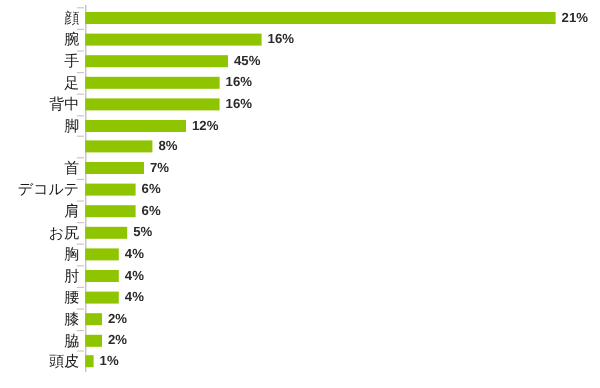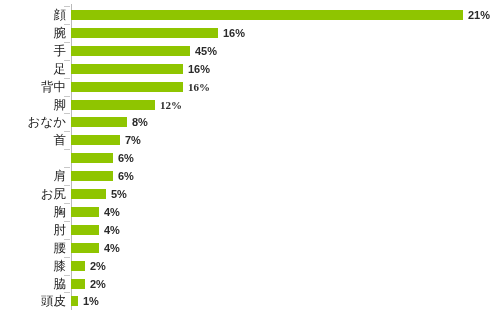--- a/index.html
+++ b/index.html
@@ -107,45 +107,45 @@
         <div class="tick" style="top: 0px;"></div>
         <div class="bar" style="width: 119px; background: rgb(143, 197, 0);"></div>
         <div class="val-label" style="left: 195px;">45%</div>
       </div>
       <div class="row" style="top: 59.7px;">
         <div class="cat-label">足</div>
         <div class="tick" style="top: 0px;"></div>
         <div class="bar" style="width: 112px; background: rgb(143, 197, 0);"></div>
         <div class="val-label" style="left: 188px;">16%</div>
       </div>
-      <div class="row" style="top: 77.6px; font-family: Liberation Serif, serif;">
+      <div class="row" style="top: 77.6px;">
         <div class="cat-label">背中</div>
         <div class="tick" style="top: 0px;"></div>
         <div class="bar" style="width: 112px; background: rgb(143, 197, 0);"></div>
         <div class="val-label" style="left: 188px;">16%</div>
       </div>
       <div class="row" style="top: 95.5px;">
         <div class="cat-label">脚</div>
         <div class="tick" style="top: 0px;"></div>
         <div class="bar" style="width: 84px; background: rgb(143, 197, 0);"></div>
-        <div class="val-label" style="left: 160px; font-family: Liberation Serif, serif;">12%</div>
+        <div class="val-label" style="left: 160px;">12%</div>
       </div>
       <div class="row" style="top: 113.4px;">
-        <div class="cat-label">おなか</div>
         <div class="tick" style="top: 0px;"></div>
         <div class="bar" style="width: 56px; background: rgb(143, 197, 0);"></div>
         <div class="val-label" style="left: 132px;">8%</div>
       </div>
       <div class="row" style="top: 131.3px;">
         <div class="cat-label">首</div>
         <div class="tick" style="top: 0px;"></div>
         <div class="bar" style="width: 49px; background: rgb(143, 197, 0);"></div>
         <div class="val-label" style="left: 125px;">7%</div>
       </div>
       <div class="row" style="top: 149.2px;">
+        <div class="cat-label">デコルテ</div>
         <div class="tick" style="top: 0px;"></div>
         <div class="bar" style="width: 42px; background: rgb(143, 197, 0);"></div>
         <div class="val-label" style="left: 118px;">6%</div>
       </div>
       <div class="row" style="top: 167.1px;">
         <div class="cat-label">肩</div>
         <div class="tick" style="top: 0px;"></div>
         <div class="bar" style="width: 42px; background: rgb(143, 197, 0);"></div>
         <div class="val-label" style="left: 118px;">6%</div>
       </div>

